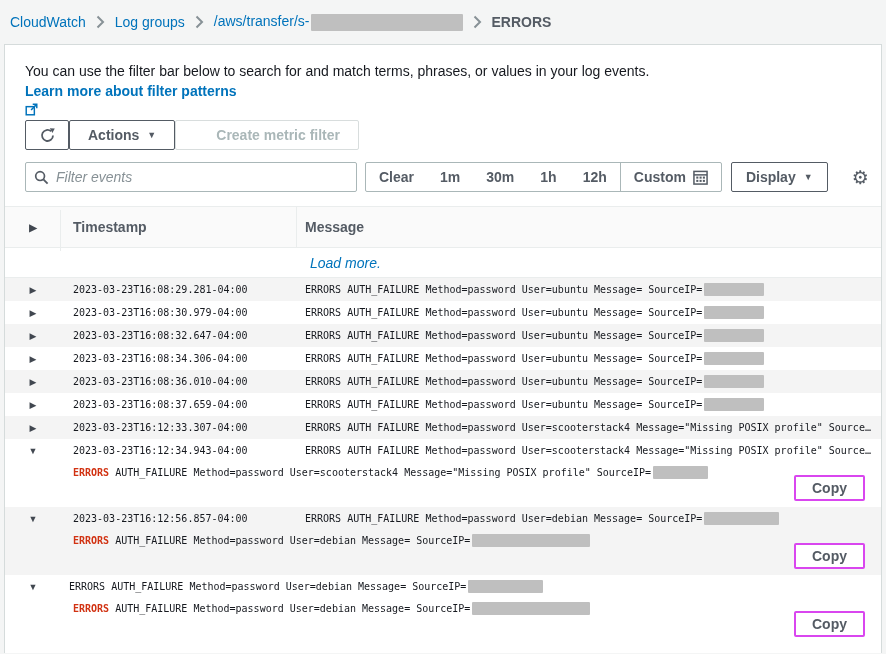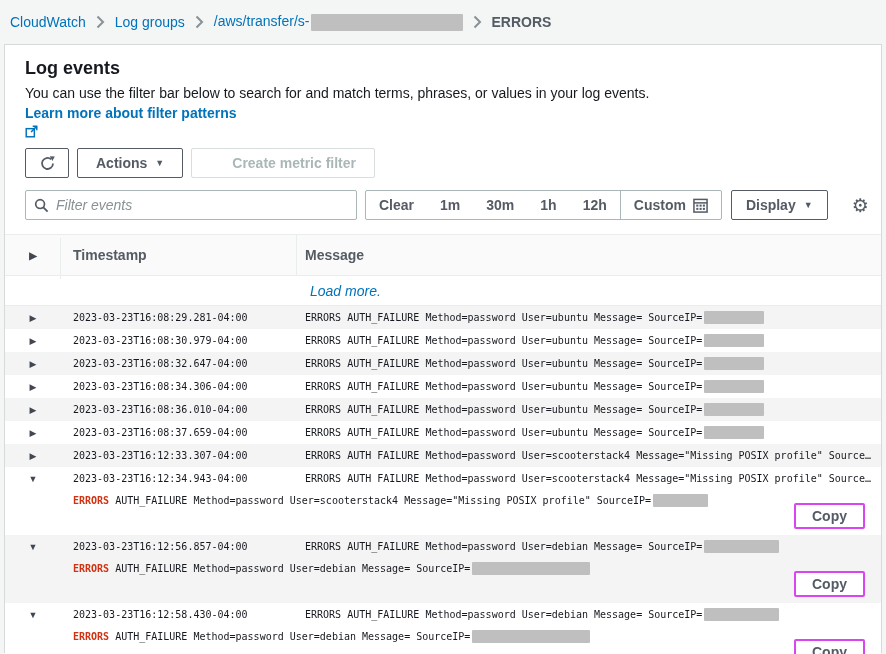--- a/index.html
+++ b/index.html
@@ -29,21 +29,21 @@
     border:1px solid #d5dbdb; border-bottom:none;
     height:609px; position:relative;
   }
   .card-head { padding:12px 20px 0 20px; }
   h1.page-title { font-size:18px; font-weight:bold; color:#16191f; line-height:22px; }
   .page-desc { margin-top:4px; font-size:14px; color:#16191f; line-height:20px; }
   .desc-link { color:#0073bb; font-weight:bold; white-space:nowrap; }
   .ext-icon { margin-left:3px; vertical-align:-2px; }
 
   
-  .toolbar { margin-top:10px; display:flex; align-items:center; gap:8px; }
+  .toolbar { margin-top:4px; display:flex; align-items:center; }
   .btn {
     height:30px; border:1px solid #545b64; border-radius:2px; background:#fff;
     color:#545b64; font-weight:bold; font-size:14px;
     font-family:"Liberation Sans", sans-serif;
     display:inline-flex; align-items:center; justify-content:center;
     padding:0 18px; cursor:pointer;
   }
   .btn .caret { font-size:9px; margin-left:8px; line-height:1; }
   .btn-icon { width:44px; padding:0; }
   .btn-disabled { border-color:#d8dddd; color:#aab7b8; cursor:default;padding-left:40px; }
@@ -148,21 +148,20 @@
   <span class="crumb-sep">
     <svg width="9" height="14" viewBox="0 0 9 14">
         <polyline points="1.5,1.5 7,7 1.5,12.5" fill="none" stroke="#879196" stroke-width="2"></polyline>
       </svg>
   </span>
   <span class="crumb-current">ERRORS</span>
 </div>
 
 <div class="card">
   <div class="card-head">
-    <h1 class="page-title">Log events</h1>
     <p class="page-desc">
       <span>You can use the filter bar below to search for and match terms, phrases, or values in your log events.</span>
       <a class="desc-link"><span>Learn more about filter patterns</span><span class="ext-icon"><svg width="13" height="13" viewBox="0 0 16 16">
               <rect x="1.5" y="4.5" width="10" height="10" fill="none" stroke="#0073bb" stroke-width="1.8"></rect>
               <polyline points="9.5,1.5 14.5,1.5 14.5,6.5" fill="none" stroke="#0073bb" stroke-width="1.8"></polyline>
               <line x1="7.5" y1="8.5" x2="14" y2="2" stroke="#0073bb" stroke-width="1.8"></line>
             </svg></span></a>
     </p>
 
     <div class="toolbar">
@@ -296,21 +295,20 @@
             <span class="cell-arrow">▼</span>
             <span class="cell-ts">2023-03-23T16:12:56.857-04:00</span>
             <span class="cell-msg"><span>ERRORS AUTH_FAILURE Method=password User=debian Message= SourceIP=</span><span class="redact msg-redact" style="width: 75px;"></span></span>
           </div>
           <div class="row-detail"><span class="err">ERRORS</span><span> AUTH_FAILURE Method=password User=debian Message= SourceIP=</span><span class="redact msg-redact" style="width: 118px;"></span></div>
           <button class="copy-btn">Copy</button>
         </div>
         <div class="row-block expanded">
           <div class="row-line">
             <span class="cell-arrow">▼</span>
-            <span class="cell-ts">2023-03-23T16:12:58.430-04:00</span>
             <span class="cell-msg"><span>ERRORS AUTH_FAILURE Method=password User=debian Message= SourceIP=</span><span class="redact msg-redact" style="width: 75px;"></span></span>
           </div>
           <div class="row-detail"><span class="err">ERRORS</span><span> AUTH_FAILURE Method=password User=debian Message= SourceIP=</span><span class="redact msg-redact" style="width: 118px;"></span></div>
           <button class="copy-btn">Copy</button>
         </div>
       </div>
   </div>
 </div>
 
 </body></html>

